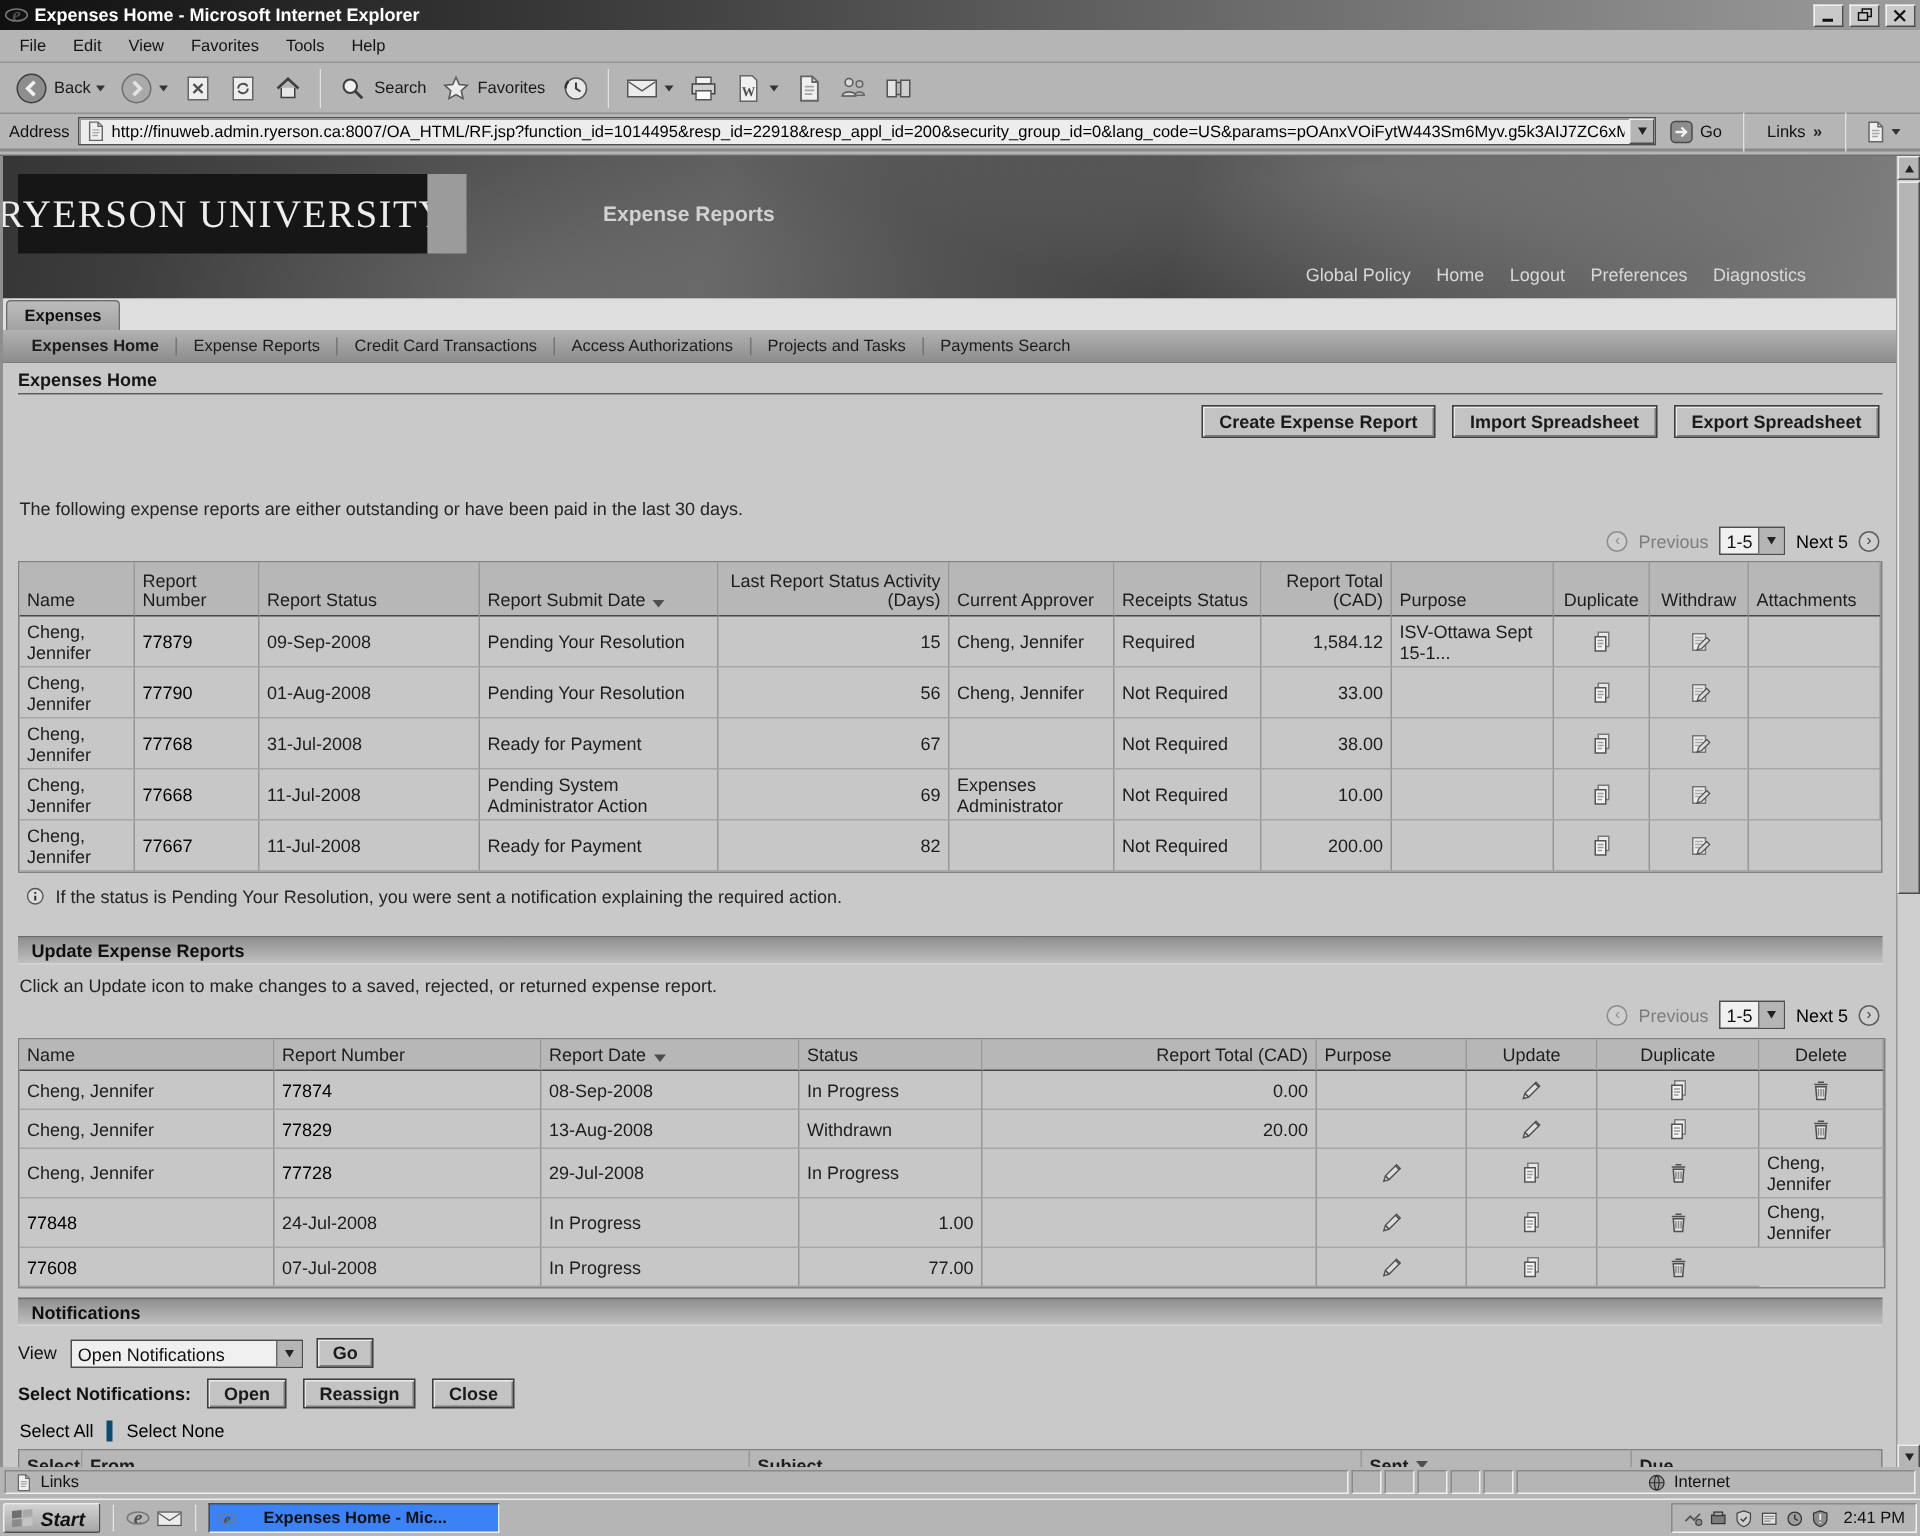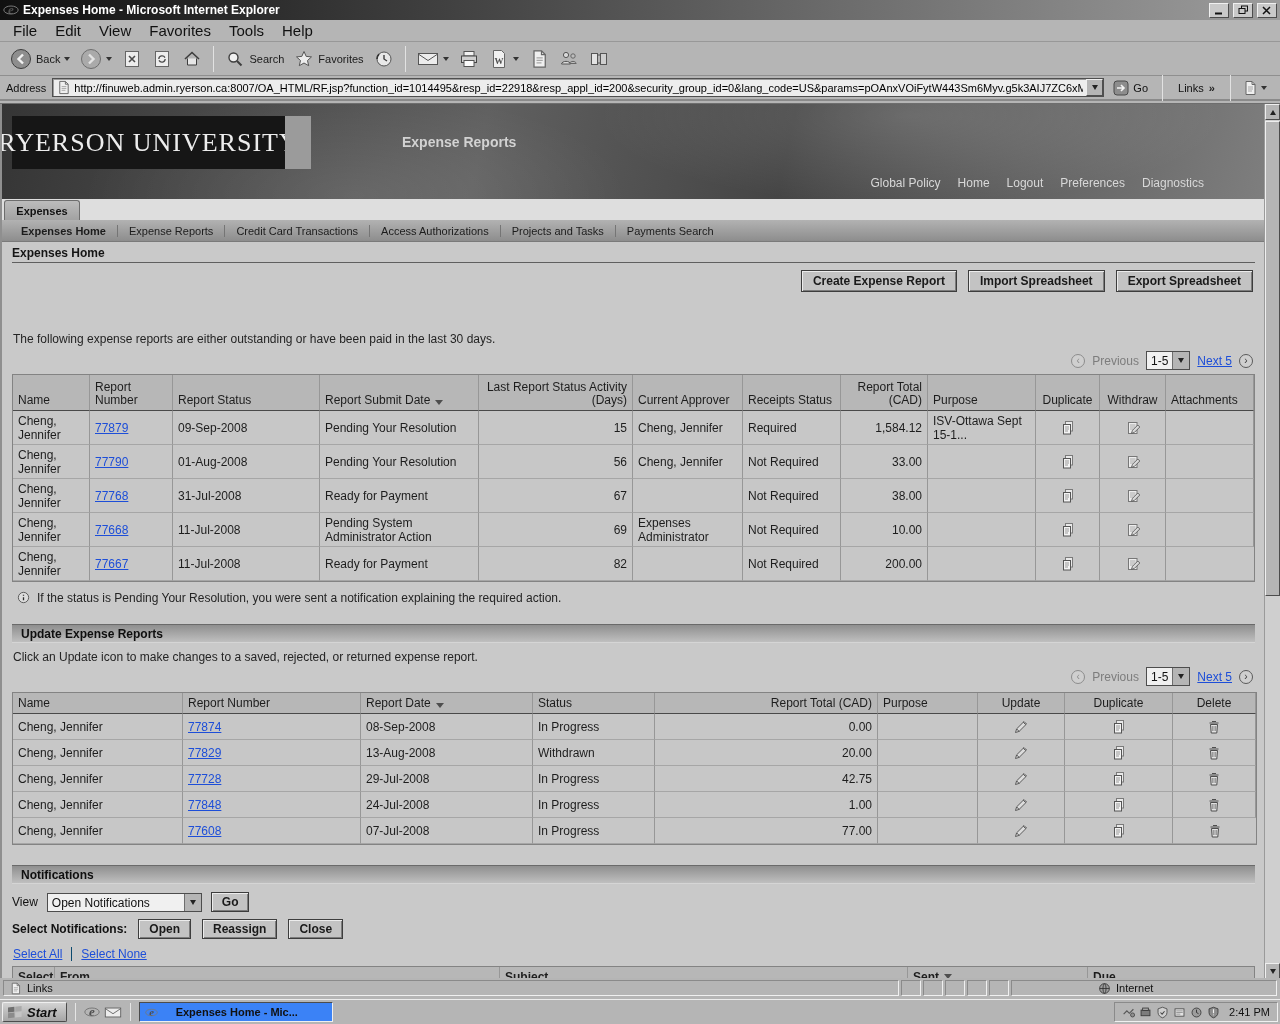--- a/index.html
+++ b/index.html
@@ -4,21 +4,21 @@
 <style>
   *{box-sizing:border-box;margin:0;padding:0}
   body{background:#777;font-family:"Liberation Sans",sans-serif}
   .screen{position:relative;width:1280px;height:1024px;background:#b5b5b5;font-size:11px;color:#111;overflow:hidden}
 
   
   .titlebar{position:absolute;left:0;top:0;width:1280px;height:20px;background:linear-gradient(90deg,#101010,#9c9c9c);display:flex;align-items:center;gap:4px;padding:0 3px}
   .wtitle{color:#fff;font-weight:bold;font-size:12px;flex:1;white-space:nowrap}
   .wbtn{width:20px;height:15px;background:#c9c9c9;border:1px solid;border-color:#f0f0f0 #4c4c4c #4c4c4c #f0f0f0;display:flex;align-items:center;justify-content:center}
   .menubar{position:absolute;left:0;top:20px;width:1280px;height:22px;background:#b5b5b5;border-bottom:1px solid #989898;display:flex;align-items:center;padding-left:4px}
-  .mi{padding:4px 9px;font-size:15px}
+  .mi{padding:4px 9px;font-size:11px}
   .toolbar{position:absolute;left:0;top:42px;width:1280px;height:34px;background:#b5b5b5;border-bottom:1px solid #8f8f8f;display:flex;align-items:center;padding-left:6px;gap:2px}
   .tbtn{display:flex;align-items:center;gap:4px;padding:2px 4px;font-size:11px;color:#1a1a1a}
   .tsep{width:1px;height:26px;background:#898989;border-right:1px solid #e2e2e2;margin:0 5px}
   .carat{width:0;height:0;border-left:3px solid transparent;border-right:3px solid transparent;border-top:4px solid #333}
   .addressrow{position:absolute;left:0;top:76px;width:1280px;height:25px;background:#b5b5b5;border-bottom:2px solid #8a8a8a;display:flex;align-items:center;gap:6px;padding:0 6px;font-size:11px}
   .afield{width:1052px;height:19px;background:#ededed;border:1px solid #4f4f4f;box-shadow:inset 1px 1px 0 #9a9a9a;display:flex;align-items:center;gap:3px;padding-left:3px;overflow:hidden}
   .aurl{flex:1;white-space:nowrap;overflow:hidden;font-size:11px;color:#000}
   .addd{width:17px;height:17px;flex:none;background:#b5b5b5;border:1px solid;border-color:#efefef #4f4f4f #4f4f4f #efefef;display:flex;align-items:center;justify-content:center}
   .gobox{display:flex;align-items:center;gap:4px;padding:1px 3px;font-weight:normal}
   .linkslbl{display:flex;align-items:center;gap:2px;padding:0 4px}
@@ -57,21 +57,21 @@
   .btn{background:#c3c3c3;border:1px solid #3d3d3d;box-shadow:inset 1px 1px 0 #ececec,inset -1px -1px 0 #7c7c7c;font-weight:bold;font-size:12px;padding:3px 11px;font-family:inherit;color:#1a1a1a}
   .btn.sm{font-size:12px;padding:2px 10px}
   .sechdr{position:absolute;left:10px;width:1243px;height:19px;background:linear-gradient(#8f8f8f,#bfbfbf);border-top:1px solid #6a6a6a;border-bottom:1px solid #d5d5d5;display:flex;align-items:center;padding-left:9px;font-weight:bold;font-size:12px;color:#0f0f0f}
   .desc{position:absolute;left:11px;font-size:12px;color:#242424}
   .pager{position:absolute;right:11px;display:flex;align-items:center;gap:7px;font-size:12px}
   .pgarr{width:14px;height:14px;border:1px solid #8c8c8c;border-radius:50%;color:#8c8c8c;background:#cfcfcf;display:flex;align-items:center;justify-content:center;font-size:10px;line-height:1}
   .pgarr.prev::before{content:"‹"}
   .pgarr.next::before{content:"›"}
   .pgarr.on{border-color:#5a5a5a;color:#3c3c3c}
   .dis{color:#7d7d7d}
-  a.lnk{color:#1d4ed8;text-decoration:underline;cursor:pointer}
+  a.lnk{color:#000000;cursor:pointer}
   .wsel{display:inline-flex;align-items:stretch;border:1px solid #4d4d4d;background:#f0f0f0;height:19px}
   .wsel .val{padding:2px 4px;font-size:12px;white-space:nowrap}
   .wsel .dd{width:17px;background:#b5b5b5;border-left:1px solid #6e6e6e;display:flex;align-items:center;justify-content:center}
   .sort{width:0;height:0;border-left:4px solid transparent;border-right:4px solid transparent;border-top:5px solid #4e4e4e;margin:0 0 2px 5px;display:inline-block}
 
   
   .tbl{position:absolute;left:10px;border:1px solid #838383;background:#c7c7c7}
   .grid{display:grid}
   .t1 .grid{grid-template-columns:77px 83px 147px 159px 154px 110px 98px 87px 108px 64px 66px 88px}
   .t2 .grid{grid-template-columns:170px 178px 172px 122px 223px 100px 87px 108px 83px}
@@ -82,21 +82,21 @@
   .t2 .hc{min-height:21px}
   .r{justify-content:flex-end;text-align:right}
   .ctr{justify-content:center}
   .c:nth-last-child(1){border-right:none}
   .note{position:absolute;left:14px;top:486px;display:flex;align-items:center;gap:6px;font-size:12px;color:#242424}
 
   
   .viewrow{position:absolute;left:10px;top:788px;display:flex;align-items:center;gap:9px;font-size:12px}
   .selrow{position:absolute;left:10px;top:815px;display:flex;align-items:center;gap:11px;font-size:12px}
   .linksrow{position:absolute;left:11px;top:843px;display:flex;align-items:flex-start;font-size:12px}
-  .linksrow a+a{margin-left:9px;padding-left:9px;border-left:1px solid #0c4a6e}
+  .linksrow a+a{margin-left:9px;padding-left:9px;border-left:4px solid #0c4a6e}
   .nhdr{position:absolute;left:10px;top:862px;width:1243px;background:#b7b7b7;border:1px solid #838383;display:grid;grid-template-columns:42px 445px 408px 180px 164px}
   .nhdr .c{min-height:20px;background:#b7b7b7;font-weight:bold;border-bottom:none}
 
   
   .statusbar{position:absolute;left:0;top:978px;width:1280px;height:20px;background:#b5b5b5;display:flex;align-items:center;gap:2px;padding:1px 3px;font-size:11px}
   .pane{height:16px;border:1px solid;border-color:#8a8a8a #f0f0f0 #f0f0f0 #8a8a8a;display:flex;align-items:center;gap:5px;padding:0 5px}
   .pane.main{width:896px}
   .pane.tiny{width:20px;padding:0}
   .pane.zone{flex:1;padding-left:86px}
   .taskbar{position:absolute;left:0;top:999px;width:1280px;height:25px;background:#b5b5b5;border-top:1px solid #ededed;display:flex;align-items:center;gap:4px;padding:0 2px}
@@ -591,21 +591,20 @@
                 <use href="#i-trash"></use>
               </svg>
             </div>
 
           <div class="c">Cheng, Jennifer</div>
           <div class="c">
               <a class="lnk">77728</a>
             </div>
           <div class="c">29-Jul-2008</div>
           <div class="c">In Progress</div>
-          <div class="c r">42.75</div>
           <div class="c"></div>
           <div class="c ctr">
               <svg class="s16" viewBox="0 0 16 16">
                 <use href="#i-pencil"></use>
               </svg>
             </div>
           <div class="c ctr">
               <svg class="s16" viewBox="0 0 16 16">
                 <use href="#i-copy"></use>
               </svg>

